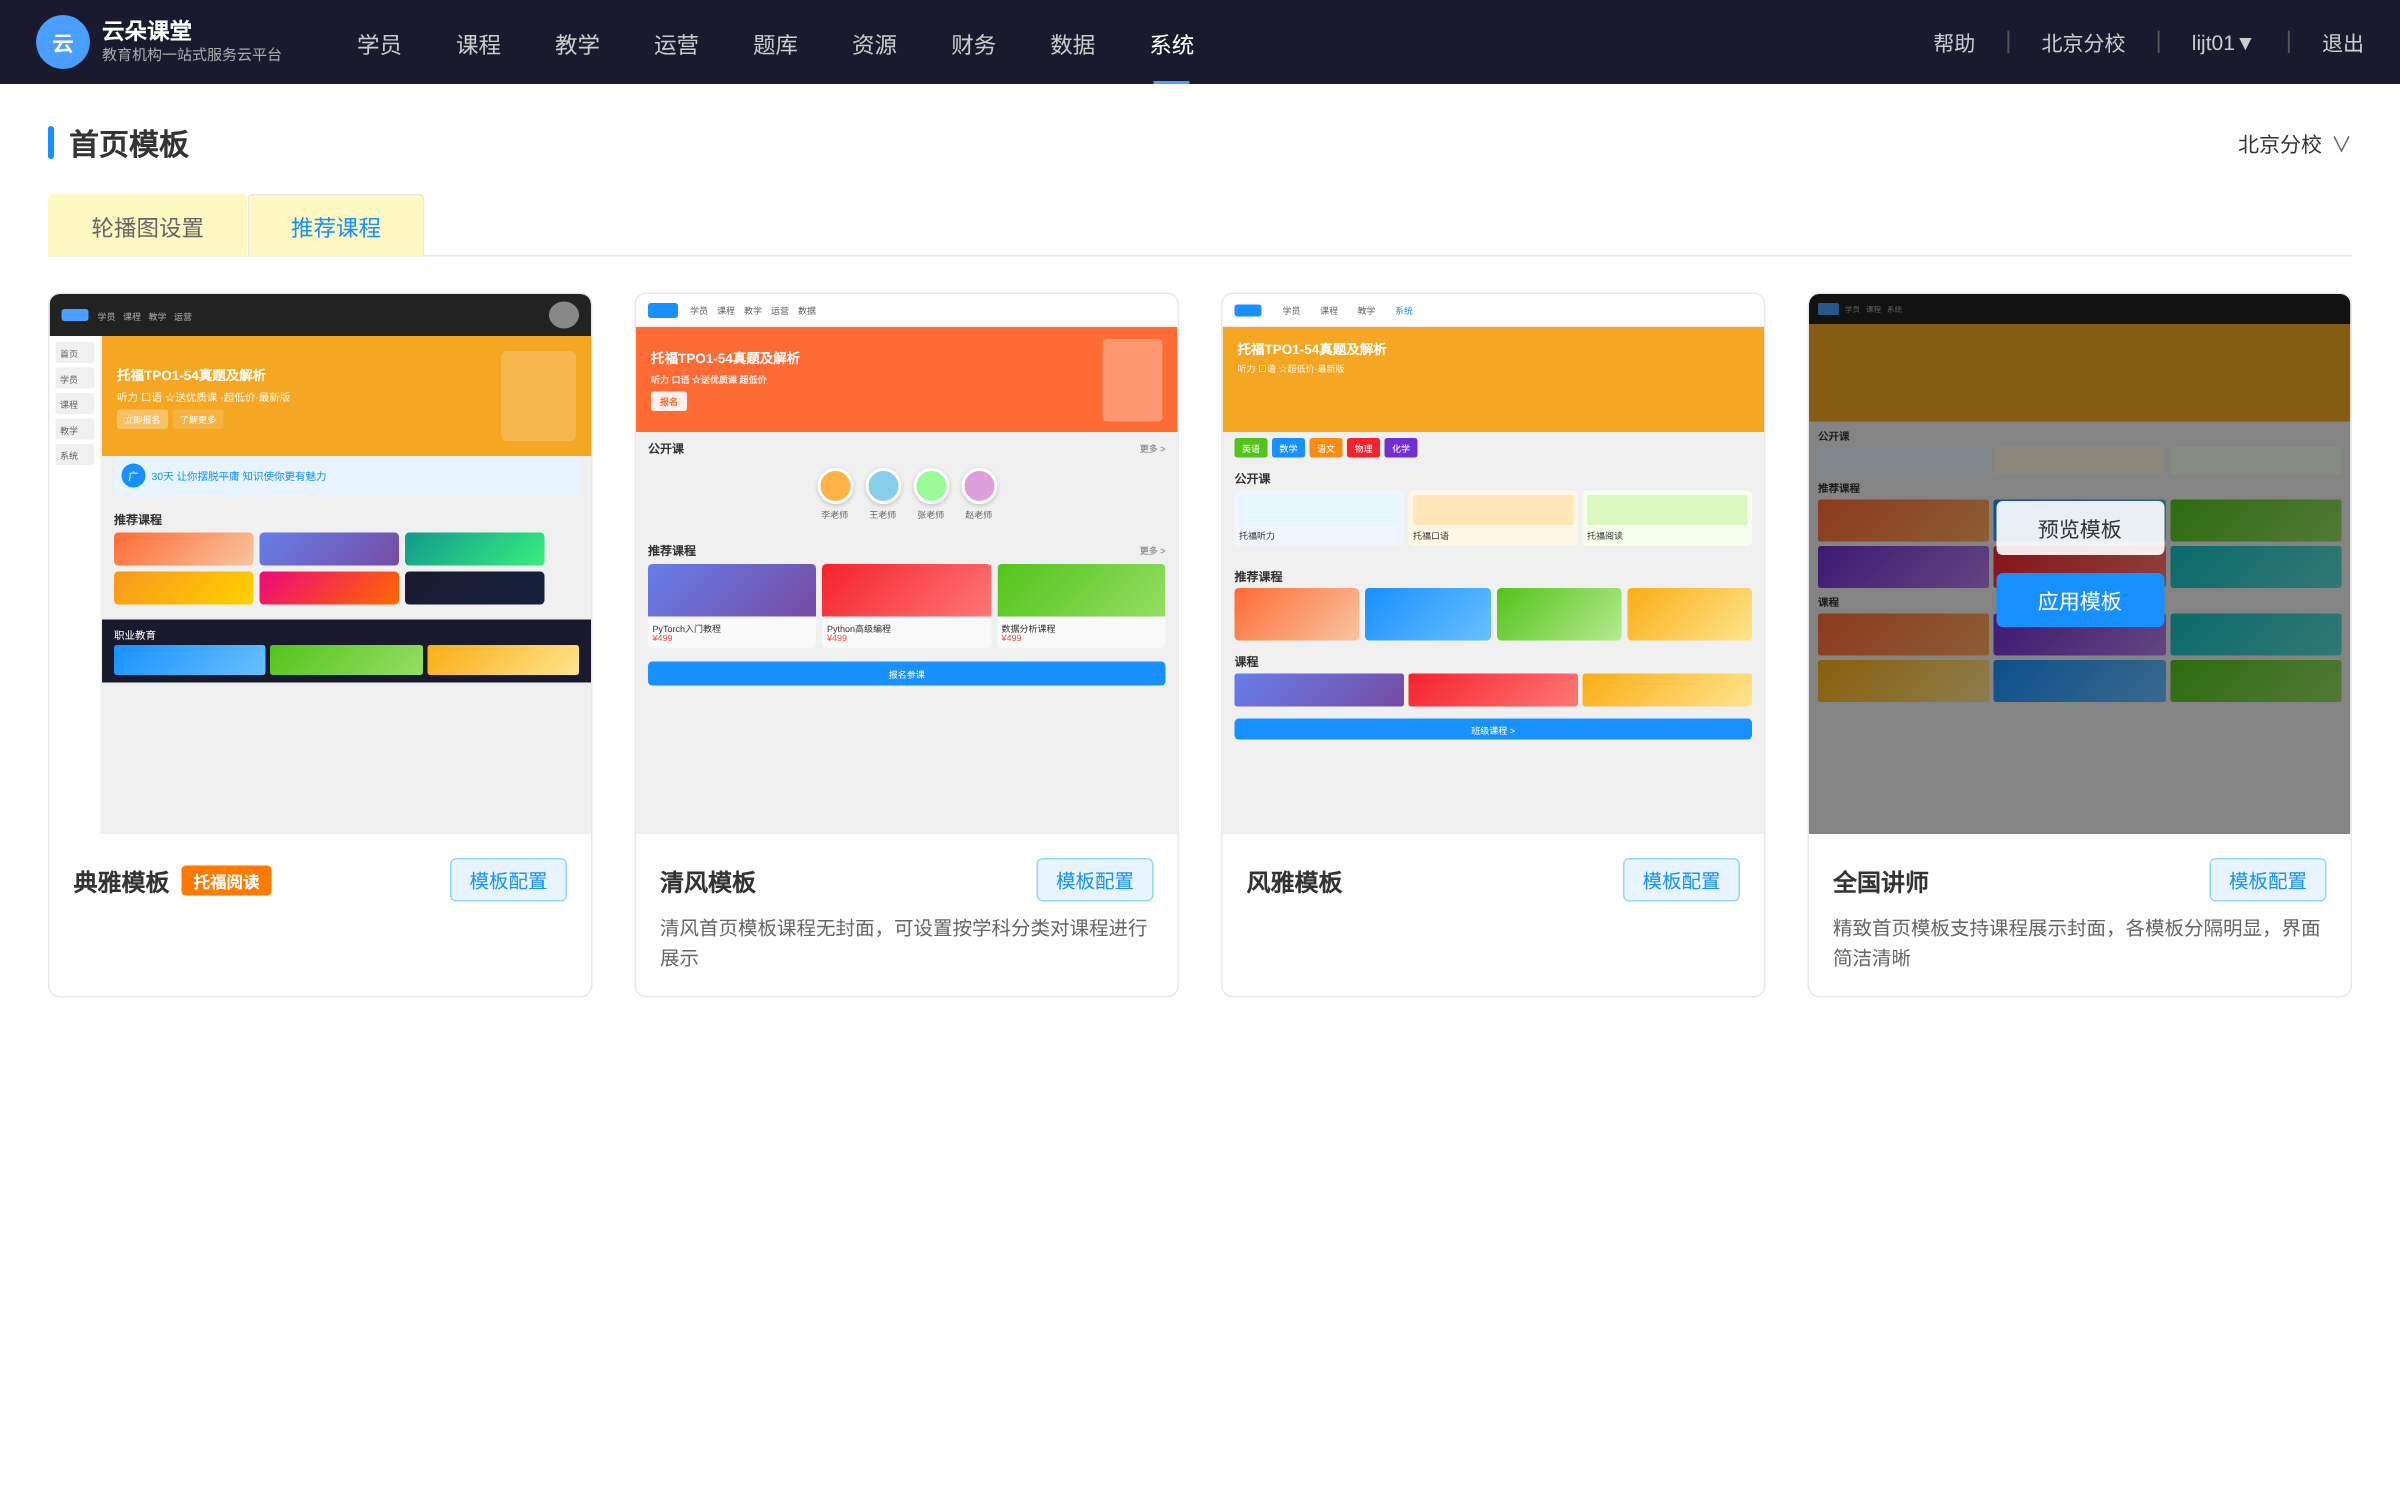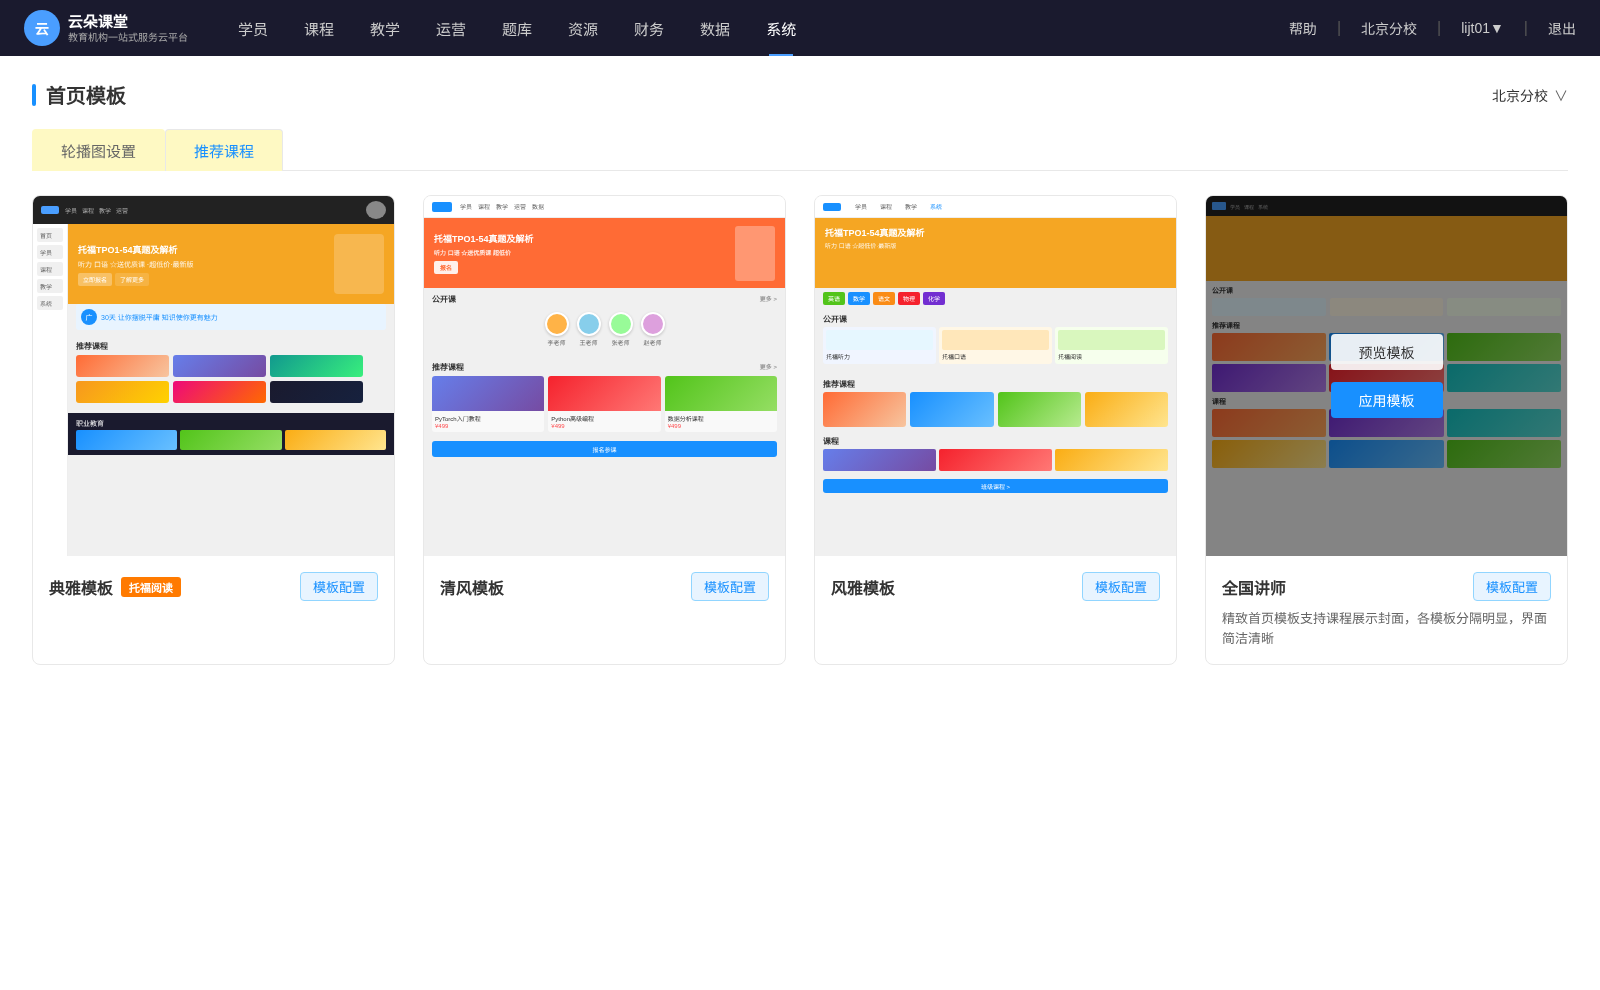--- a/index.html
+++ b/index.html
@@ -502,20 +502,21 @@
           </div>
         </div>
       </div>
       <div class="template-footer">
         <div class="template-name-row">
           <div class="template-name">
             <span>清风模板</span>
           </div>
           <button class="btn-config">模板配置</button>
         </div>
+        <div class="template-desc">清风首页模板课程无封面，可设置按学科分类对课程进行展示</div>
       </div>
     </div>
 
     <div class="template-card">
       <div class="template-preview">
         <div class="preview-inner">
           <div class="tpl3-nav">
             <div style="width:18px;height:8px;background:#1890ff;border-radius:2px;margin-right:6px;"></div>
             <span style="font-size:6px;color:#666;margin-right:5px;">学员</span>
             <span style="font-size:6px;color:#666;margin-right:5px;">课程</span>

